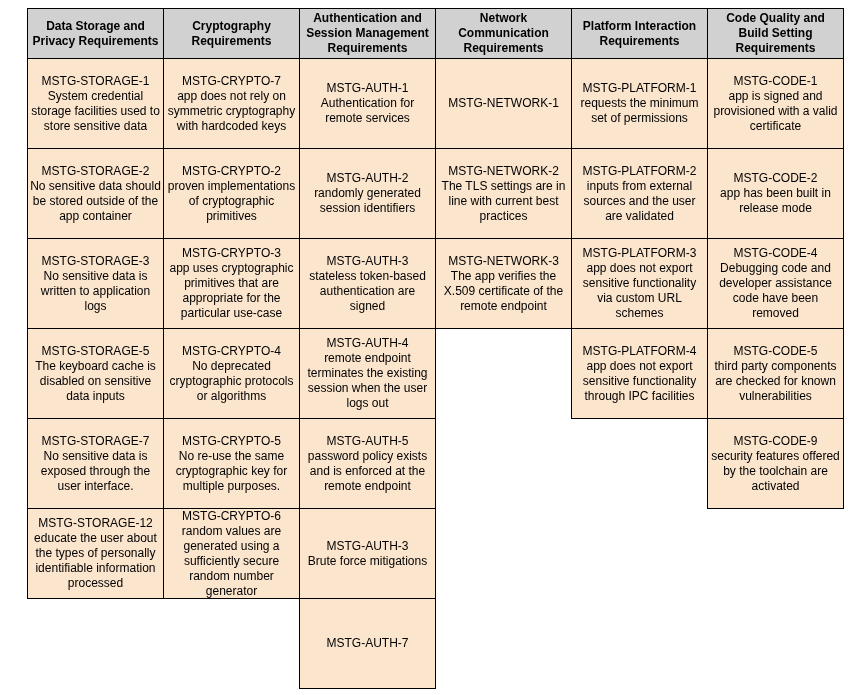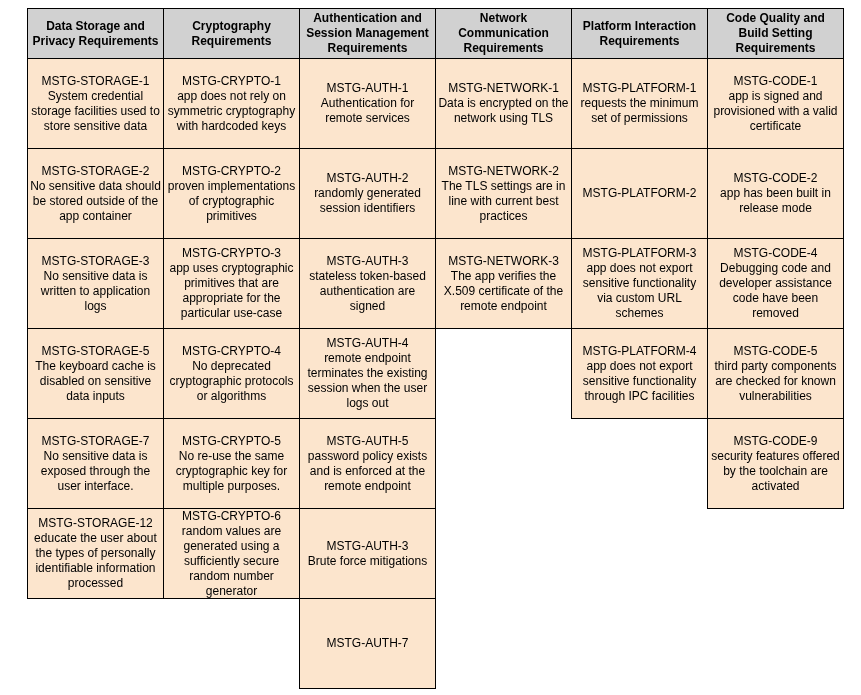--- a/index.html
+++ b/index.html
@@ -87,21 +87,21 @@
     </div>
     <div class="cell body">
       <div class="req-id">MSTG-STORAGE-12</div>
       <div class="req-desc">educate the user about the types of personally identifiable information processed</div>
     </div>
   </div>
 
   <div class="col">
     <div class="cell header">Cryptography Requirements</div>
     <div class="cell body">
-      <div class="req-id">MSTG-CRYPTO-1</div>
+      <div class="req-id">MSTG-CRYPTO-7</div>
       <div class="req-desc">app does not rely on symmetric cryptography with hardcoded keys</div>
     </div>
     <div class="cell body">
       <div class="req-id">MSTG-CRYPTO-2</div>
       <div class="req-desc">proven implementations of cryptographic primitives</div>
     </div>
     <div class="cell body">
       <div class="req-id">MSTG-CRYPTO-3</div>
       <div class="req-desc">app uses cryptographic primitives that are appropriate for the particular use-case</div>
     </div>
@@ -147,40 +147,40 @@
     </div>
     <div class="cell body">
       <div class="req-id">MSTG-AUTH-7</div>
     </div>
   </div>
 
   <div class="col">
     <div class="cell header">Network Communication Requirements</div>
     <div class="cell body">
       <div class="req-id">MSTG-NETWORK-1</div>
-      <div class="req-desc">Data is encrypted on the network using TLS</div>
     </div>
     <div class="cell body">
       <div class="req-id">MSTG-NETWORK-2</div>
       <div class="req-desc">The TLS settings are in line with current best practices</div>
     </div>
     <div class="cell body">
       <div class="req-id">MSTG-NETWORK-3</div>
       <div class="req-desc">The app verifies the X.509 certificate of the remote endpoint</div>
     </div>
   </div>
 
   <div class="col">
     <div class="cell header">Platform Interaction Requirements</div>
     <div class="cell body">
       <div class="req-id">MSTG-PLATFORM-1</div>
       <div class="req-desc">requests the minimum set of permissions</div>
     </div>
     <div class="cell body">
       <div class="req-id">MSTG-PLATFORM-2</div>
+      <div class="req-desc">inputs from external sources and the user are validated</div>
     </div>
     <div class="cell body">
       <div class="req-id">MSTG-PLATFORM-3</div>
       <div class="req-desc">app does not export sensitive functionality via custom URL schemes</div>
     </div>
     <div class="cell body">
       <div class="req-id">MSTG-PLATFORM-4</div>
       <div class="req-desc">app does not export sensitive functionality through IPC facilities</div>
     </div>
   </div>

